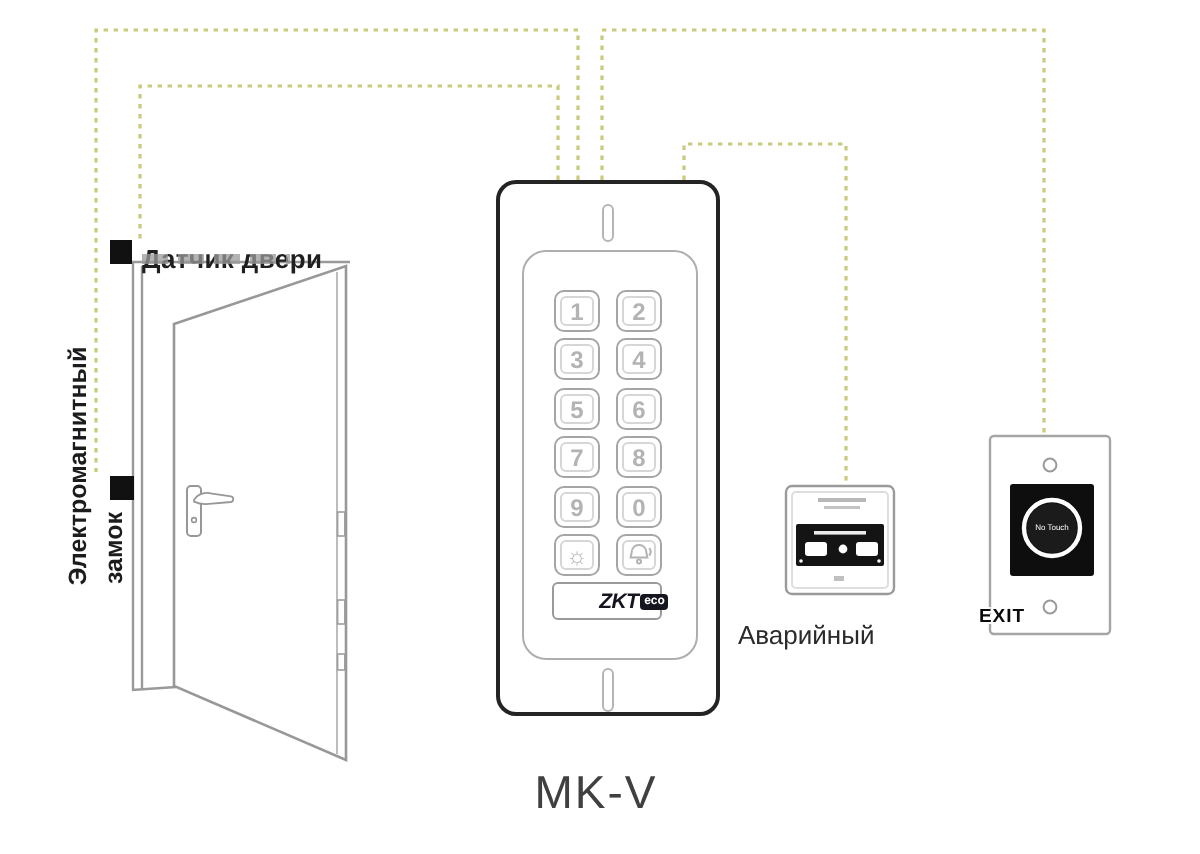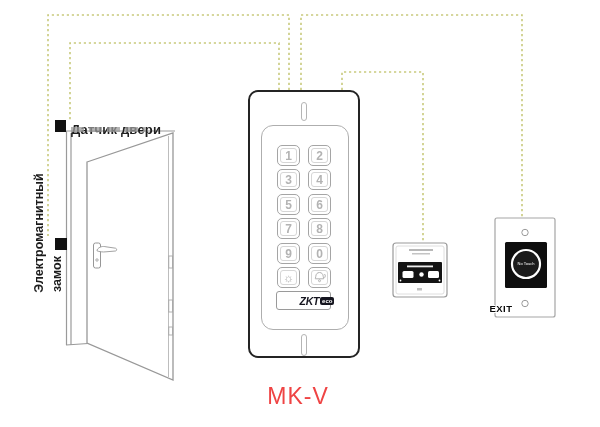--- a/index.html
+++ b/index.html
@@ -15,21 +15,21 @@
   .redacted{left:71px;top:127px;width:74px;height:5px;
             background:repeating-linear-gradient(90deg,#9a9a9a 0 13px,transparent 13px 18px);
             opacity:.75;}
   .vwrap{position:absolute;display:flex;align-items:center;justify-content:center;
          transform:rotate(-90deg);font-weight:600;color:#1c1c1c;}
   .v1{left:-31px;top:225px;width:140px;height:16px;font-size:12.5px;}
   .v2{left:29px;top:266px;width:56px;height:16px;font-size:12.5px;}
   .lbl-emerg{left:369px;top:311px;font-size:13px;line-height:14.5px;color:#2b2b2b;}
   .lbl-exitbtn{left:456px;top:319px;font-size:14px;color:#2b2b2b;}
   .lbl-model{left:247px;top:383px;width:102px;text-align:center;font-size:23px;
-             color:#ef4444;letter-spacing:1px;}
+             color:#404040;letter-spacing:1px;}
 
   
   .kp-body{left:248px;top:90px;width:112px;height:268px;border:2.5px solid #242424;
            border-radius:10px;background:#fff;}
   .kp-seam{width:6px;border:1px solid #b5b5b5;border-radius:3px;background:#fff;}
   .kp-seam-top{left:301px;top:102px;height:19px;}
   .kp-seam-bot{left:301px;top:334px;height:22px;}
   .kp-plate{left:261px;top:125px;width:88px;height:205px;border:1.2px solid #aeaeae;
             border-radius:12px;}
   .kp-key{position:absolute;width:23px;height:21px;border:1.3px solid #a5a5a5;border-radius:5px;
@@ -162,18 +162,19 @@
   <div class="abs kp-logo">
     <span class="logo-bold">ZKT</span>
       <span class="logo-badge">eco</span>
   </div>
 
   <div class="lbl lbl-sensor">Датчик двери</div>
   <div class="abs redacted"></div>
   <div class="vwrap v1">Электромагнитный</div>
   <div class="vwrap v2">замок</div>
   <div class="lbl lbl-emerg">
+    <div>Аварийный</div>
   </div>
   <div class="lbl no-touch">No Touch</div>
   <div class="lbl exit-word">EXIT</div>
   <div class="lbl lbl-model">MK-V</div>
 
 </div>
 
 </body></html>

